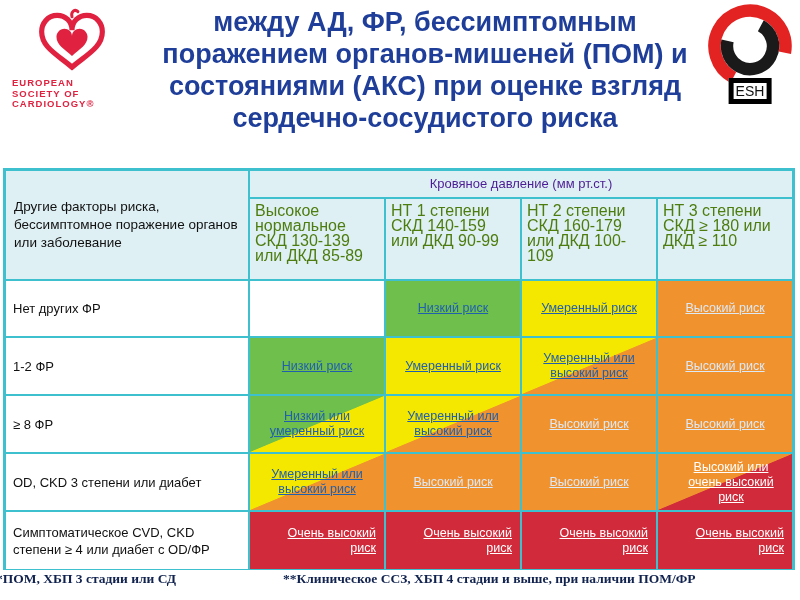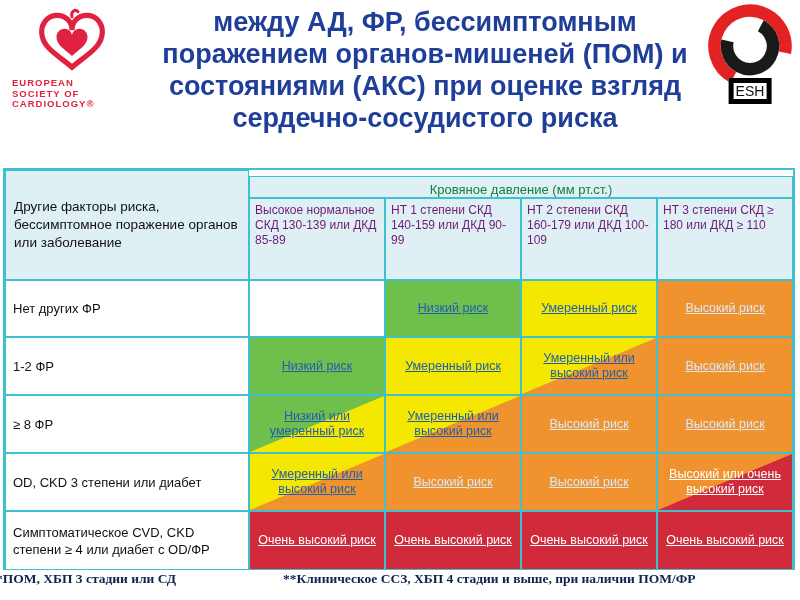--- a/index.html
+++ b/index.html
@@ -40,39 +40,39 @@
     position:absolute;left:3px;top:168px;width:792px;height:402px;z-index:3;
     display:grid;
     grid-template-columns:244px 1fr 1fr 1fr 1fr;
     grid-template-rows:28px 82px 57px 58px 58px 58px 59px;
     background:#fff;border:2px solid var(--teal);box-sizing:border-box;
   }
   .cell{border:1px solid var(--teal);box-sizing:border-box;overflow:hidden;}
   .corner{grid-column:1;grid-row:1/3;background:var(--header-bg);
     display:flex;align-items:center;padding:2px 8px;font-size:13.5px;line-height:18px;color:#111;}
   .bpband{grid-column:2/6;grid-row:1;background:var(--header-bg);
-    display:flex;align-items:flex-start;justify-content:center;font-size:13px;color:#15803d;padding-top:5px;margin-top:6px;}
-  .colhead{background:var(--header-bg);font-size:12px;line-height:15px;color:#701a75;padding:4px 5px;}
+    display:flex;align-items:flex-start;justify-content:center;font-size:13px;color:#4c1d95;padding-top:5px;}
+  .colhead{background:var(--header-bg);font-size:16px;line-height:15px;color:#4d7c0f;padding:4px 5px;}
   .rowlabel{background:#fff;display:flex;align-items:center;padding:2px 7px;
     font-size:13px;line-height:17px;color:#111;}
   .risk{display:flex;align-items:center;justify-content:center;text-align:center;
     font-size:12.5px;line-height:15px;padding:2px 8px;text-decoration:underline;}
   
   .c-white{background:#fff;}
   .c-green{background:var(--green);}
   .c-yellow{background:var(--yellow);}
   .c-orange{background:var(--orange);}
-  .c-red{background:var(--red);}
+  .c-red{background:var(--red);text-align:right;}
   .c-gy{background:linear-gradient(to bottom right,var(--green) 49.6%,var(--yellow) 50.4%);}
   .c-yo{background:linear-gradient(to bottom right,var(--yellow) 49.6%,var(--orange) 50.4%);}
   .c-or{background:linear-gradient(to bottom right,var(--orange) 49.6%,var(--red) 50.4%);}
   
   .t-blue{color:var(--cell-blue);}
   .t-pale{color:var(--pale);}
-  .t-white{color:#ffffff;}
+  .t-white{color:#ffffff;padding-left:20px;}
   
   .footnote{position:absolute;top:571px;z-index:4;
     font-family:"Liberation Serif", serif;font-weight:bold;font-size:13.5px;color:#10224d;}
   .fn-left{left:-4px;}
   .fn-right{left:283px;text-align:right;}
 </style>
 </head>
 <body>
 
 <div class="slide">

